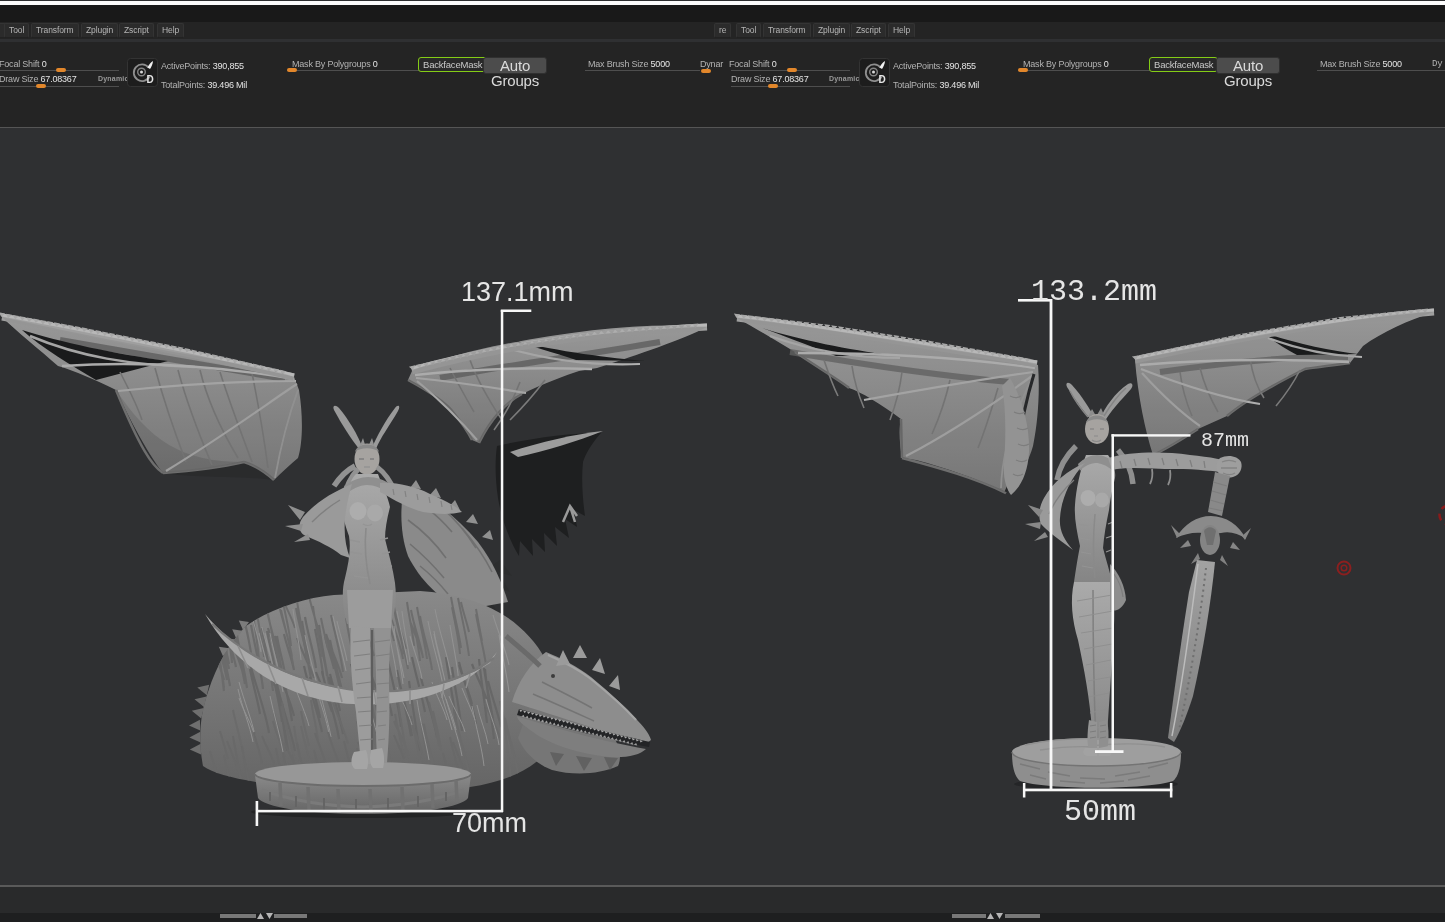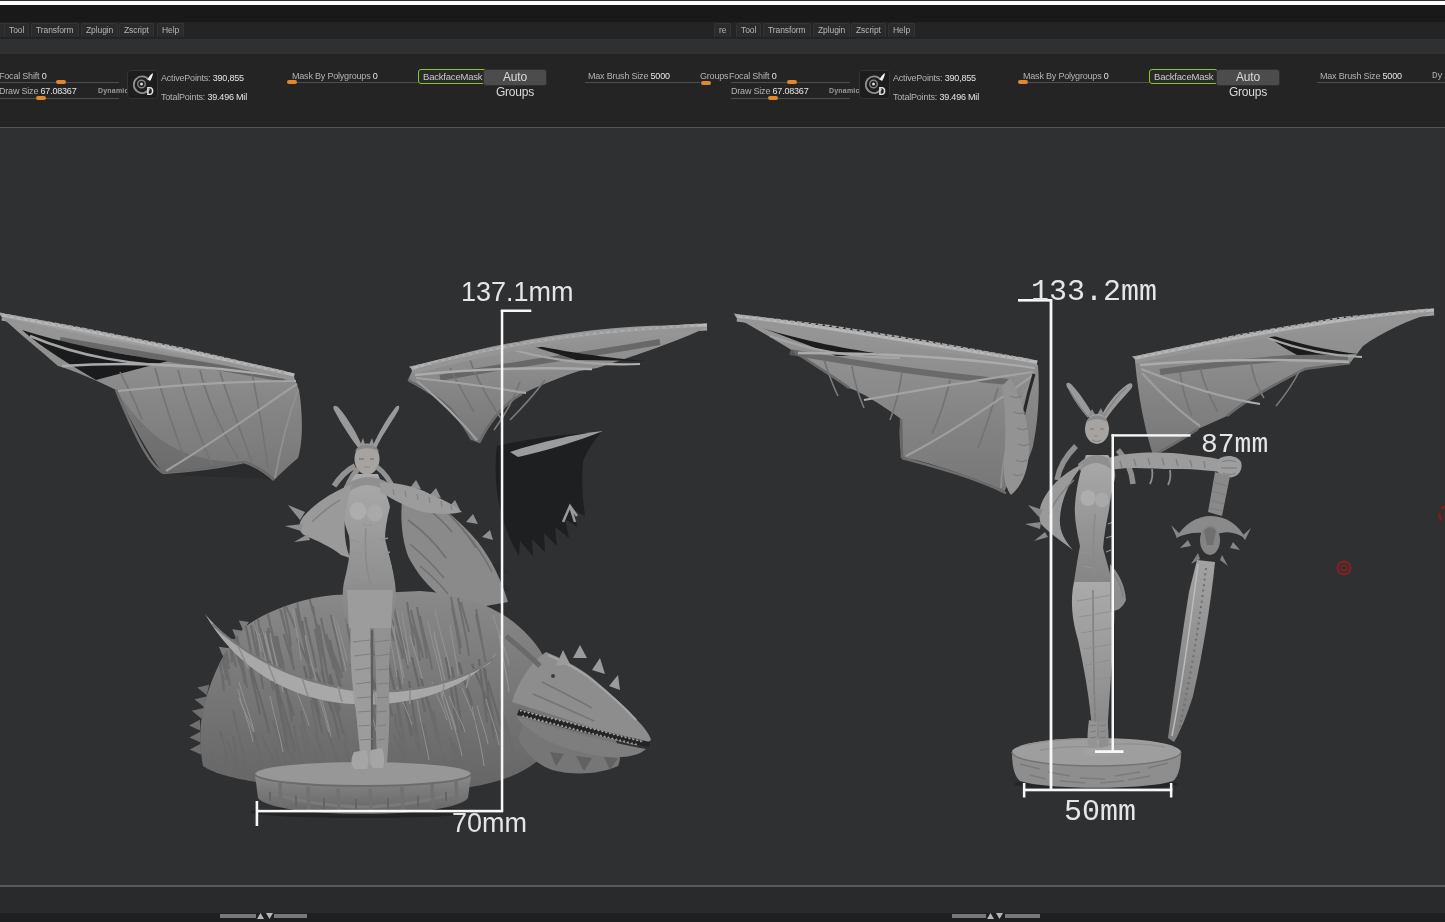--- a/index.html
+++ b/index.html
@@ -3,27 +3,27 @@
 <meta charset="utf-8">
 <style>
   html,body{margin:0;padding:0;width:1445px;height:922px;overflow:hidden;background:#2f3032;}
   body{font-family:"Liberation Sans",sans-serif;position:relative;}
   .abs{position:absolute;}
   
   #topwhite{left:0;top:1px;width:1445px;height:4px;background:#fdfdfd;}
   #topdark{left:0;top:5px;width:1445px;height:17px;background:#191919;}
   #menubar{left:0;top:22px;width:1445px;height:17px;background:#242424;}
   .mitem{position:absolute;top:1px;height:13px;line-height:13px;padding:0 4px;background:#2b2b2b;border:1px solid #343434;border-bottom-color:#222;color:#b5b5b5;font-size:8.5px;letter-spacing:-0.1px;border-radius:2px;}
-  #toolrow{left:0;top:54px;width:1445px;height:88px;background:#242424;}
+  #toolrow{left:0;top:42px;width:1445px;height:88px;background:#242424;}
   .lab{position:absolute;color:#b3b3b3;font-size:9px;letter-spacing:-0.2px;white-space:nowrap;}
   .val{color:#e4e4e4;}
   .sline{position:absolute;height:1px;background:#4e4e4e;}
   .oh{position:absolute;width:10px;height:4px;background:#e2872b;border-radius:2px;}
   .btn{position:absolute;font-size:9.5px;letter-spacing:-0.2px;color:#c9c9c9;white-space:nowrap;background:#292929;border:1px solid #84cc16;border-radius:3px;padding:1px 4px;}
-  .agbtn{position:absolute;background:#4c4c4c;border:1px solid #303030;border-radius:3px;color:#dadada;font-size:12px;letter-spacing:-0.2px;text-align:center;}
+  .agbtn{position:absolute;background:#4c4c4c;border:1px solid #303030;border-radius:3px;color:#dadada;font-size:15px;letter-spacing:-0.2px;text-align:center;}
   .dynlab{position:absolute;color:#999;font-size:7px;font-weight:bold;letter-spacing:0.2px;}
   
   #canvas{left:0;top:127px;width:1445px;height:758px;background:#2f3032;border-top:1px solid #555;}
   
   #foot1{left:0;top:885px;width:1445px;height:2px;background:#5a5a5a;}
   #foot2{left:0;top:887px;width:1445px;height:26px;background:#292a2b;}
   #foot3{left:0;top:913px;width:1445px;height:9px;background:#1e1f20;}
   .sbar{position:absolute;top:914px;height:4px;background:#787878;}
   .mlab{position:absolute;color:#e5e5e5;}
   .sans{font-family:"Liberation Sans",sans-serif;}
@@ -66,21 +66,21 @@
   </svg>
   <div class="lab" style="left:161px;top:19px;">ActivePoints: <span class="val">390,855</span></div>
   <div class="lab" style="left:161px;top:38px;">TotalPoints: <span class="val">39.496 Mil</span></div>
   <div class="lab" style="left:292px;top:17px;">Mask By Polygroups <span class="val">0</span></div>
   <div class="sline" style="left:287px;top:28px;width:141px;"></div>
   <div class="oh" style="left:287px;top:26px;"></div>
   <div class="btn" style="left:418px;top:15px;">BackfaceMask</div>
   <div class="agbtn" style="left:483px;top:15px;width:62px;height:15px;line-height:15px;">Auto Groups</div>
   <div class="lab" style="left:588px;top:17px;">Max Brush Size <span class="val">5000</span></div>
   <div class="sline" style="left:585px;top:28px;width:115px;"></div>
-  <div class="lab" style="left:700px;top:17px;">Groups</div>
+  <div class="lab" style="left:700px;top:17px;">Dynar</div>
   <div class="oh" style="left:701px;top:27px;"></div>
 
   <div class="lab" style="left:729px;top:17px;">Focal Shift <span class="val">0</span></div>
   <div class="sline" style="left:731px;top:28px;width:119px;"></div>
   <div class="oh" style="left:787px;top:26px;"></div>
   <div class="lab" style="left:731px;top:32px;">Draw Size <span class="val">67.08367</span></div>
   <div class="sline" style="left:731px;top:44px;width:119px;"></div>
   <div class="oh" style="left:768px;top:42px;"></div>
   <div class="dynlab" style="left:829px;top:33px;">Dynamic</div>
   <svg class="abs" style="left:859px;top:16px;" width="31" height="29" viewBox="0 0 31 29">
@@ -323,21 +323,21 @@
 <rect x="1095" y="750.2" width="28.5" height="2.8"></rect>
 <rect x="1023" y="788.6" width="149.3" height="2.7"></rect>
 <rect x="1022.9" y="783" width="2.5" height="14.5"></rect>
 <rect x="1169.9" y="783" width="2.5" height="14.5"></rect>
 </g>
 </svg>
 
 <div class="mlab sans" style="left:461px;top:277px;font-size:27px;">137.1mm</div>
 <div class="mlab sans" style="left:452px;top:808px;font-size:27px;">70mm</div>
 <div class="mlab serif" style="left:1031px;top:275px;font-size:30px;">133.2mm</div>
-<div class="mlab serif" style="left:1201px;top:429px;font-size:28px;">87mm</div>
+<div class="mlab serif" style="left:1201px;top:429px;font-size:20px;">87mm</div>
 <div class="mlab serif" style="left:1064px;top:795px;font-size:30px;">50mm</div>
 
 <div class="abs" id="foot1"></div>
 <div class="abs" id="foot2"></div>
 <div class="abs" id="foot3"></div>
 <div class="sbar" style="left:220px;width:36px;"></div>
 <div class="sbar" style="left:274px;width:33px;"></div>
 <div class="sbar" style="left:952px;width:34px;"></div>
 <div class="sbar" style="left:1005px;width:35px;"></div>
 <svg class="abs" style="left:256px;top:912px;" width="18" height="8" viewBox="0 0 18 8">

